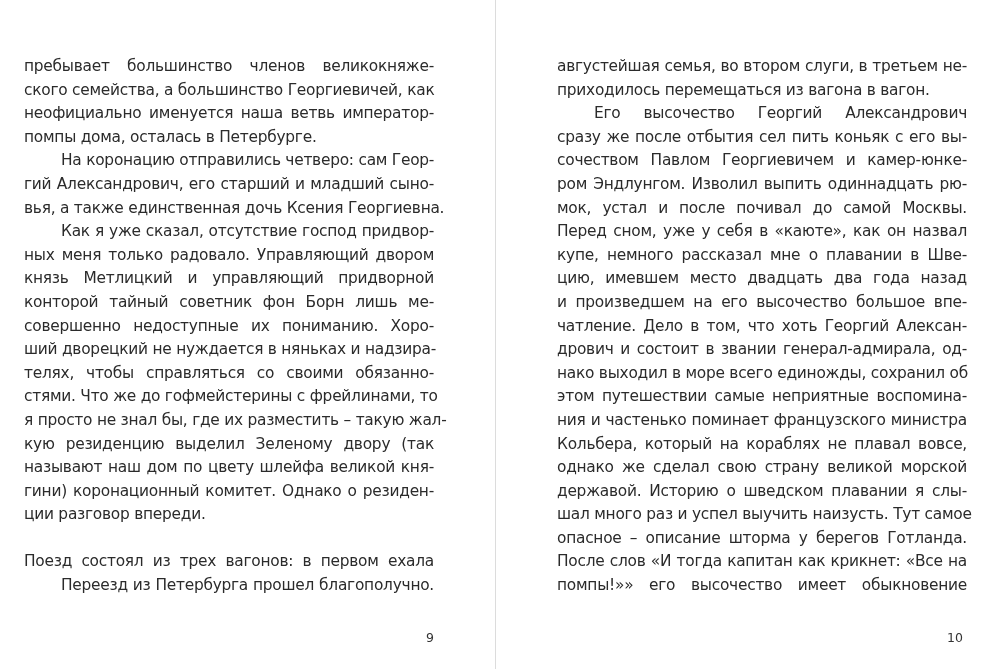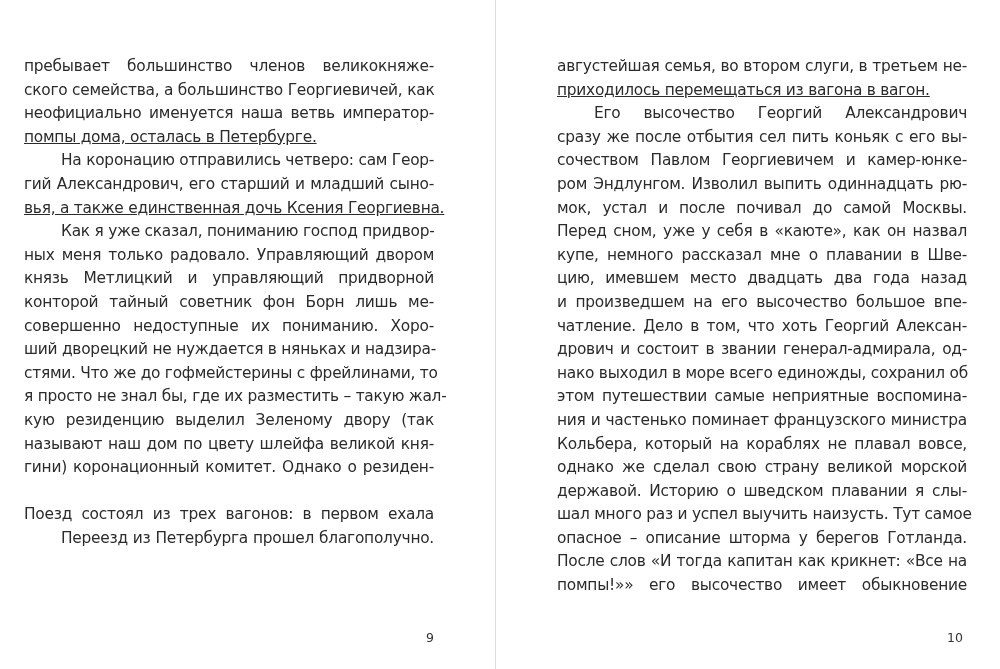--- a/index.html
+++ b/index.html
@@ -17,21 +17,21 @@
     .text-block {
       position: absolute; top: 55px;
       font-size: 15.4px; line-height: 23.6px; letter-spacing: -0.25px;
     }
     .page-left .text-block { left: 24px; width: 410px; }
     .page-right .text-block { left: 61px; width: 410px; }
     .line {
       display: block; height: 23.6px; white-space: nowrap;
       text-align: justify; text-align-last: justify; overflow: visible;
     }
-    .line.last { text-align-last: left; text-decoration: underline; }
+    .line.last { text-align-last: left; }
     .line.indent { padding-left: 37px; }
     .line.blank { height: 23.6px; }
     .page-number {
       position: absolute; top: 630px; font-size: 12.5px; color: #333;
     }
     .page-left .page-number { left: 426px; }
     .page-right .page-number { left: 451px; }
   </style>
 </head>
 <body>
@@ -39,31 +39,33 @@
 <div class="spread">
   <div class="page page-left">
     <div class="text-block">
         <span class="line">пребывает большинство членов великокняже-</span>
         <span class="line">ского семейства, а большинство Георгиевичей, как</span>
         <span class="line">неофициально именуется наша ветвь император-</span>
         <span class="line last">помпы дома, осталась в Петербурге.</span>
         <span class="line indent">На коронацию отправились четверо: сам Геор-</span>
         <span class="line">гий Александрович, его старший и младший сыно-</span>
         <span class="line last">вья, а также единственная дочь Ксения Георгиевна.</span>
-        <span class="line indent">Как я уже сказал, пониманию господ придвор-</span>
+        <span class="line indent">Как я уже сказал, отсутствие господ придвор-</span>
         <span class="line">ных меня только радовало. Управляющий двором</span>
         <span class="line">князь Метлицкий и управляющий придворной</span>
         <span class="line">конторой тайный советник фон Борн лишь ме-</span>
         <span class="line">совершенно недоступные их пониманию. Хоро-</span>
         <span class="line">ший дворецкий не нуждается в няньках и надзира-</span>
+        <span class="line">телях, чтобы справляться со своими обязанно-</span>
         <span class="line">стями. Что же до гофмейстерины с фрейлинами, то</span>
         <span class="line">я просто не знал бы, где их разместить – такую жал-</span>
         <span class="line">кую резиденцию выделил Зеленому двору (так</span>
         <span class="line">называют наш дом по цвету шлейфа великой кня-</span>
         <span class="line">гини) коронационный комитет. Однако о резиден-</span>
+        <span class="line last">ции разговор впереди.</span>
         <span class="line last blank"></span>
         <span class="line">Поезд состоял из трех вагонов: в первом ехала</span>
         <span class="line indent">Переезд из Петербурга прошел благополучно.</span>
       </div>
     <div class="page-number">9</div>
   </div>
   <div class="divider"></div>
   <div class="page page-right">
     <div class="text-block">
         <span class="line">августейшая семья, во втором слуги, в третьем не-</span>

